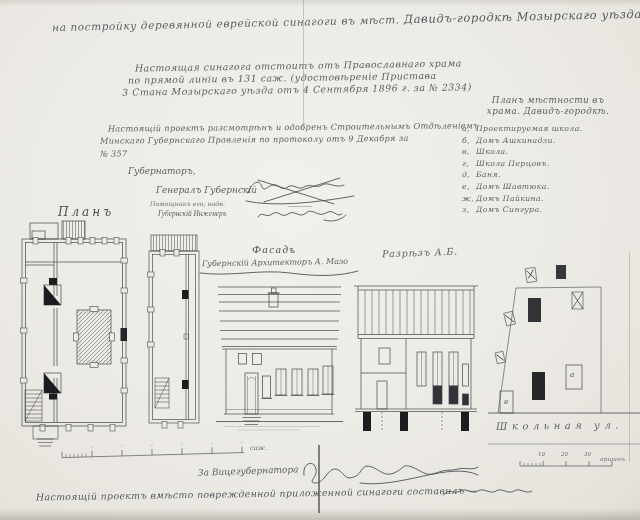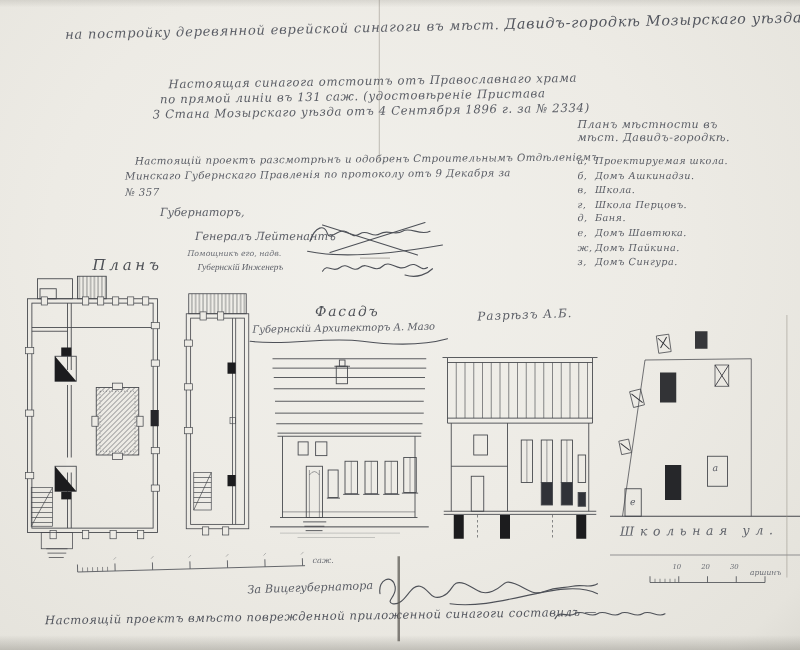--- a/index.html
+++ b/index.html
@@ -15,21 +15,21 @@
   .draw{position:absolute;}
   .line{display:block;}
   svg{display:block;overflow:visible;}
   .sig path{fill:none;stroke:#4e5158;stroke-width:0.9;stroke-linecap:round;}
   .inkline{position:absolute;background:#8a877f;}
   .fold{position:absolute;background:rgba(150,147,138,0.45);}
   .edge-bottom{position:absolute;left:0;right:0;bottom:0;height:12px;
     background:linear-gradient(rgba(0,0,0,0),rgba(90,88,80,0.28));}
   .edge-top{position:absolute;left:0;right:0;top:0;height:6px;
     background:linear-gradient(rgba(120,118,110,0.18),rgba(0,0,0,0));}
-  .legend-title{display:block;text-align:left;}
+  .legend-title{display:block;text-align:center;}
   .legend-row{display:block;height:11.6px;font-size:7.7px;}
   .legend-key{display:inline-block;width:14px;}
   .tick-label{position:absolute;font-style:italic;color:#6a6d74;font-size:5.5px;}
 </style>
 </head>
 <body>
 
 <div id="paper">
 
   <div class="hw" style="left:52px;top:14px;width:545px;font-size:10.5px;letter-spacing:0.6px;transform:rotate(-1.3deg);">
@@ -42,43 +42,43 @@
     <span class="line" style="margin-left:2px">3 Стана Мозырскаго уѣзда отъ 4 Сентября 1896 г. за № 2334)</span>
   </div>
 
   <div class="hw" style="left:100px;top:121px;font-size:8.2px;letter-spacing:0.3px;transform:rotate(-0.5deg);line-height:1.5;">
     <span class="line" style="margin-left:8px">Настоящій проектъ разсмотрѣнъ и одобренъ Строительнымъ Отдѣленіемъ</span>
     <span class="line">Минскаго Губернскаго Правленія по протоколу отъ 9 Декабря за</span>
     <span class="line">№ 357</span>
   </div>
 
   <div class="hw" style="left:128px;top:166px;font-size:9px;">Губернаторъ,</div>
-  <div class="hw" style="left:156px;top:185px;font-size:9px;">Генералъ Лейтенантъ</div>
+  <div class="hw" style="left:156px;top:185px;font-size:9px;">Генералъ Губернскій</div>
 
   <svg class="draw sig" style="left:242px;top:175px;" width="118" height="32" viewBox="0 0 118 32">
     <path d="M6 18 C10 6 18 4 20 12 C22 18 28 8 34 10 C38 11 40 16 46 12 C52 8 56 16 62 12 C68 8 74 14 80 10 C86 6 94 14 102 10"></path>
     <path d="M22 27 L98 3"></path>
     <path d="M16 5 L92 29"></path>
     <path d="M4 26 C32 32 72 28 112 21"></path>
   </svg>
 
   <div class="hw" style="left:462px;top:95px;width:172px;font-size:8.8px;letter-spacing:0.4px;">
     <span class="legend-title">Планъ мѣстности въ</span>
-    <span class="legend-title" style="margin-bottom:7px">мѣст. Давидъ-городкѣ.</span>
+    <span class="legend-title" style="margin-bottom:7px">храма. Давидъ-городкѣ.</span>
     <span class="legend-row"><span class="legend-key">а,</span><span>Проектируемая школа.</span></span>
     <span class="legend-row"><span class="legend-key">б,</span><span>Домъ Ашкинадзи.</span></span>
     <span class="legend-row"><span class="legend-key">в,</span><span>Школа.</span></span>
     <span class="legend-row"><span class="legend-key">г,</span><span>Школа Перцовъ.</span></span>
     <span class="legend-row"><span class="legend-key">д,</span><span>Баня.</span></span>
     <span class="legend-row"><span class="legend-key">е,</span><span>Домъ Шавтюка.</span></span>
     <span class="legend-row"><span class="legend-key">ж,</span><span>Домъ Пайкина.</span></span>
     <span class="legend-row"><span class="legend-key">з,</span><span>Домъ Сингура.</span></span>
   </div>
 
-  <div class="hw" style="left:74px;top:205px;font-size:12px;letter-spacing:3px;color:#4c4f55;">Планъ</div>
+  <div class="hw" style="left:58px;top:205px;font-size:12px;letter-spacing:3px;color:#4c4f55;">Планъ</div>
 
   <svg class="draw" style="left:20px;top:218px;" width="108" height="234" viewBox="0 0 108 234">
     <defs>
       <pattern id="bh" width="4" height="4" patternUnits="userSpaceOnUse">
         <path d="M0 4L4 0" stroke="#6a6c70" stroke-width="0.6"></path>
       </pattern>
       <pattern id="vh" width="3" height="18" patternUnits="userSpaceOnUse">
         <path d="M1.5 0V18" stroke="#4a4c50" stroke-width="0.5"></path>
       </pattern>
     </defs>
@@ -171,21 +171,21 @@
     <rect x="36" y="58" width="6.5" height="9" fill="#1c1c1e"></rect>
     <rect x="36" y="148" width="6.5" height="9" fill="#1c1c1e"></rect>
     <rect x="38" y="102" width="4.5" height="5" fill="none" stroke="#45474c" stroke-width="0.5"></rect>
     <g stroke="#45474c" stroke-width="0.55" fill="none">
       <rect x="9" y="146" width="14" height="30"></rect>
       <path d="M9 150H23 M9 154H23 M9 158H23 M9 162H23 M9 166H23 M9 170H23"></path>
       <path d="M9 176L23 146"></path>
     </g>
   </svg>
 
-  <div class="hw" style="left:252px;top:243px;font-size:11px;letter-spacing:1.5px;color:#4c4f55;">Фасадъ</div>
+  <div class="hw" style="left:252px;top:243px;font-size:11px;letter-spacing:1.5px;color:#4c4f55;font-family:Liberation Serif, serif;">Фасадъ</div>
   <div class="hw" style="left:202px;top:258px;font-size:8px;transform:rotate(-1deg);">Губернскій Архитекторъ А. Мазо</div>
   <svg class="draw sig" style="left:200px;top:269px;" width="160" height="9" viewBox="0 0 160 9">
     <path d="M0 4 C30 8 60 0 90 4 S140 7 158 2"></path>
   </svg>
 
   <svg class="draw" style="left:216px;top:281px;" width="127" height="154" viewBox="0 0 127 154">
     <g stroke="#45474c" stroke-width="0.7" fill="none">
       <g>
         <path d="M2 6H125 M2 13.5H125 M3 21H124 M3 30H124 M4 40H123 M4 49.5H123 M5 58H122"></path>
         <path d="M6 65.5H121 M6 68H121"></path>

